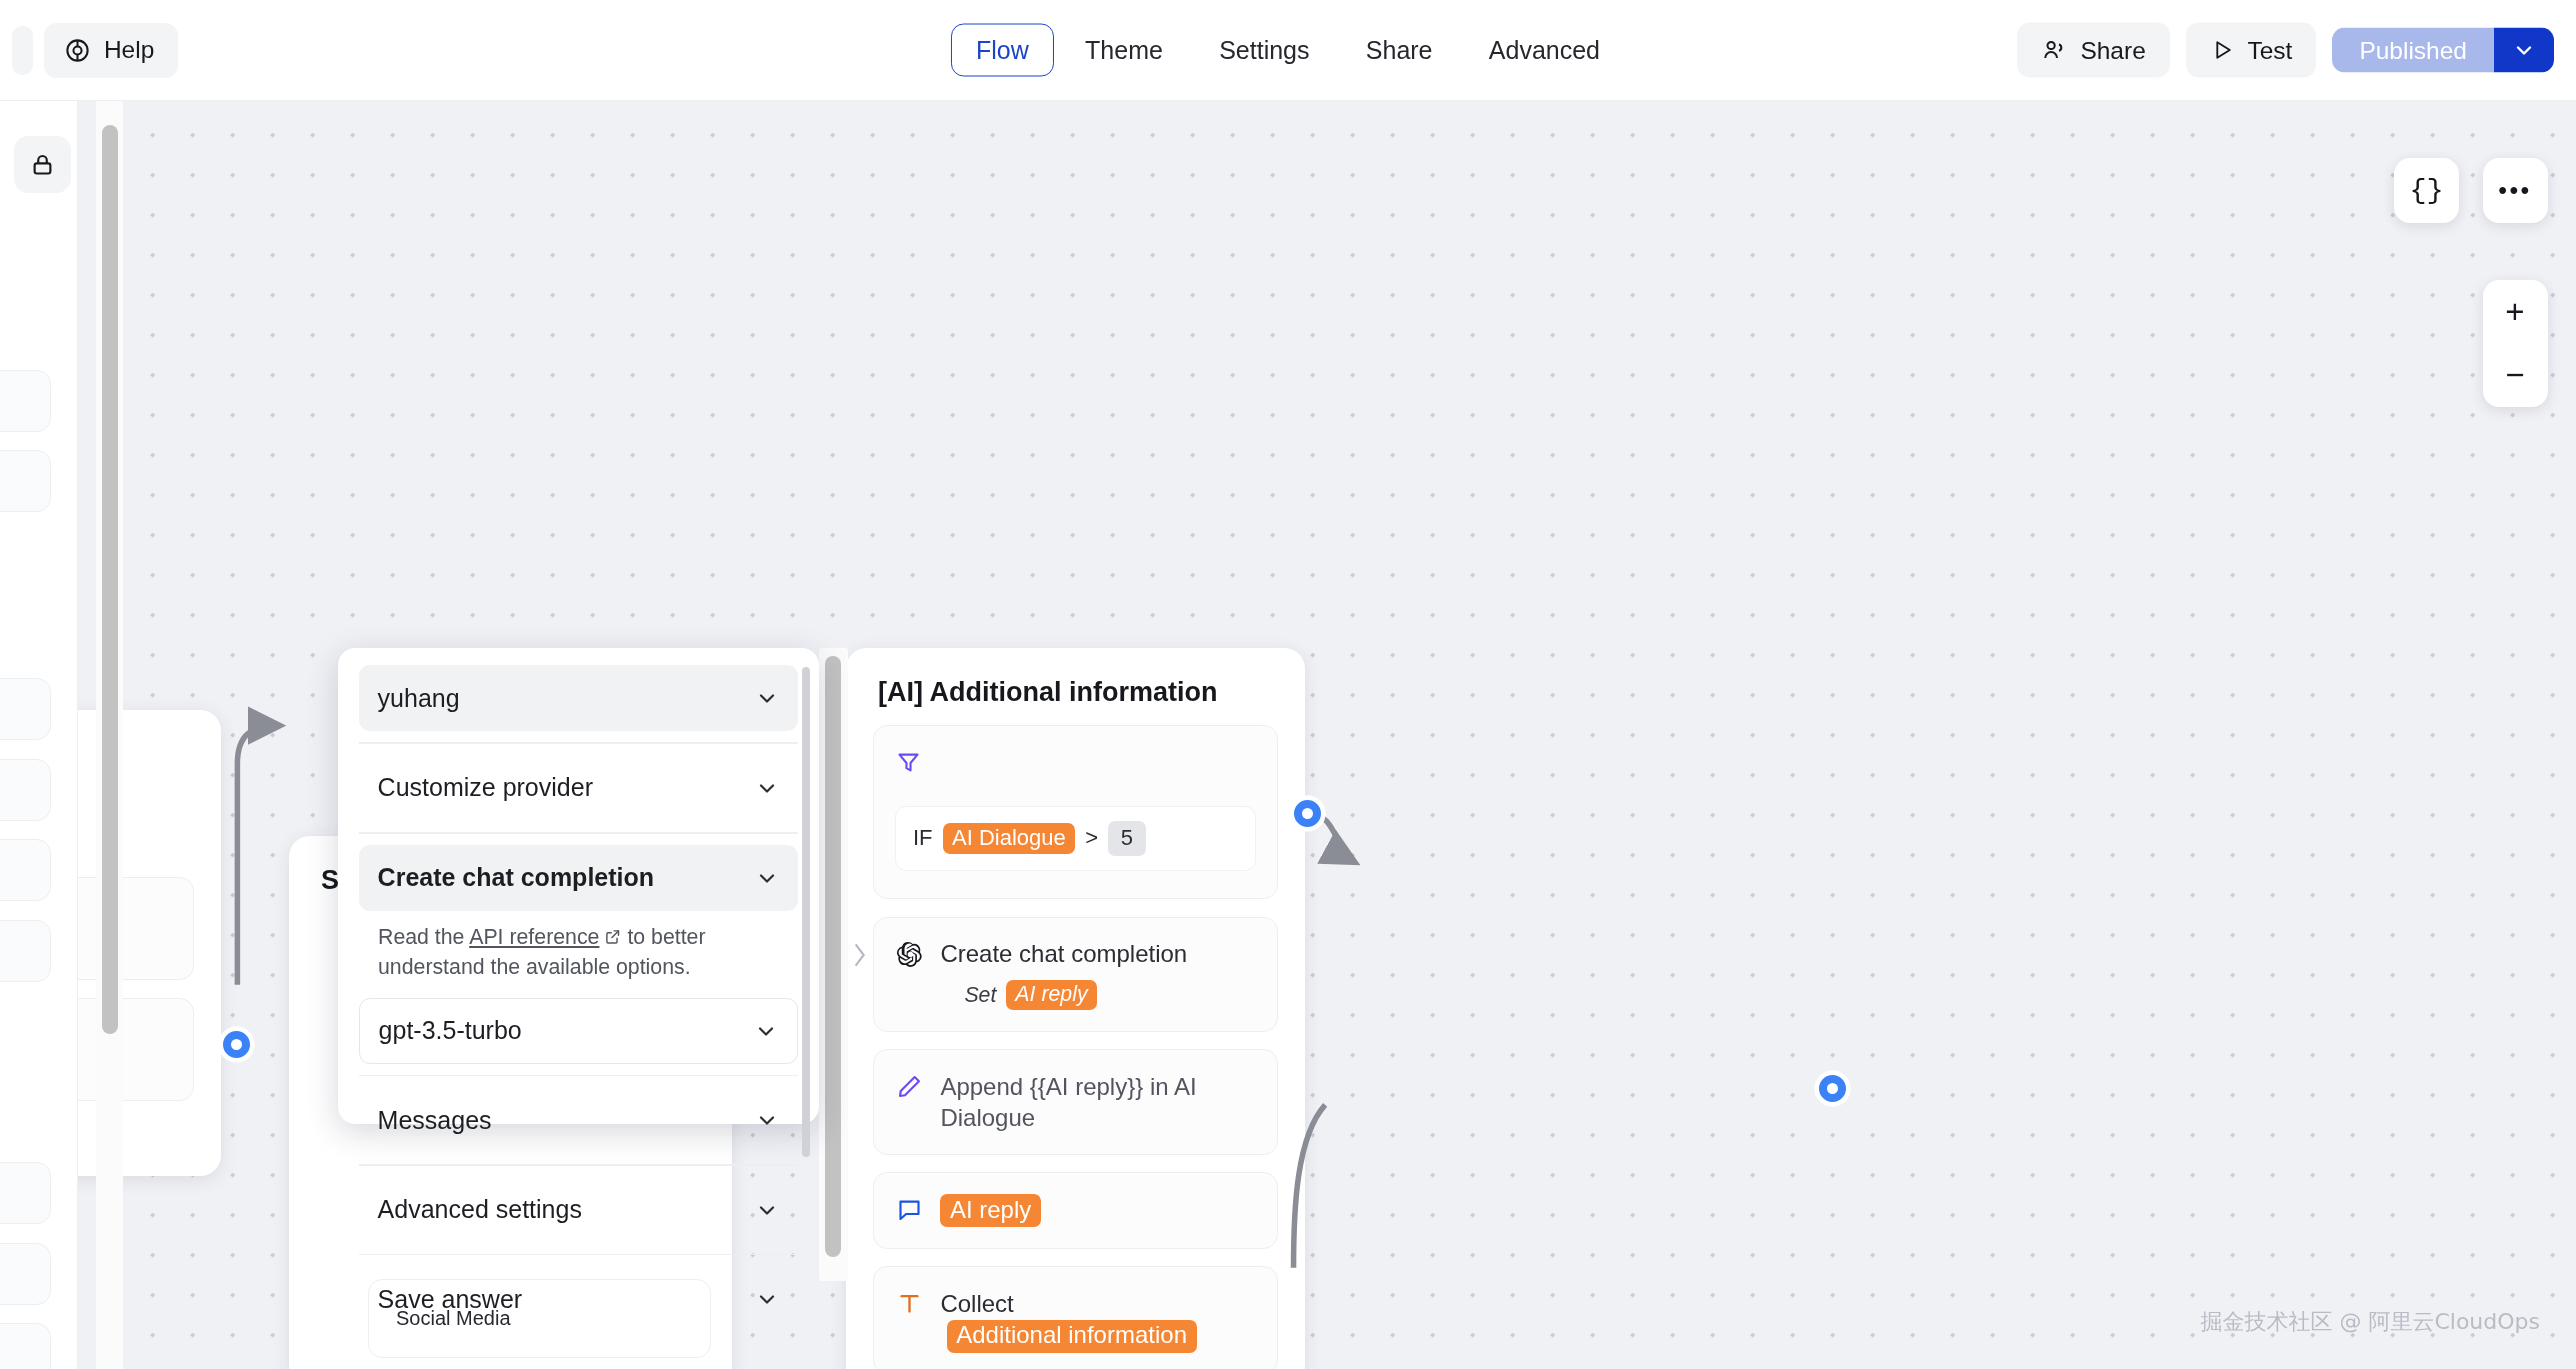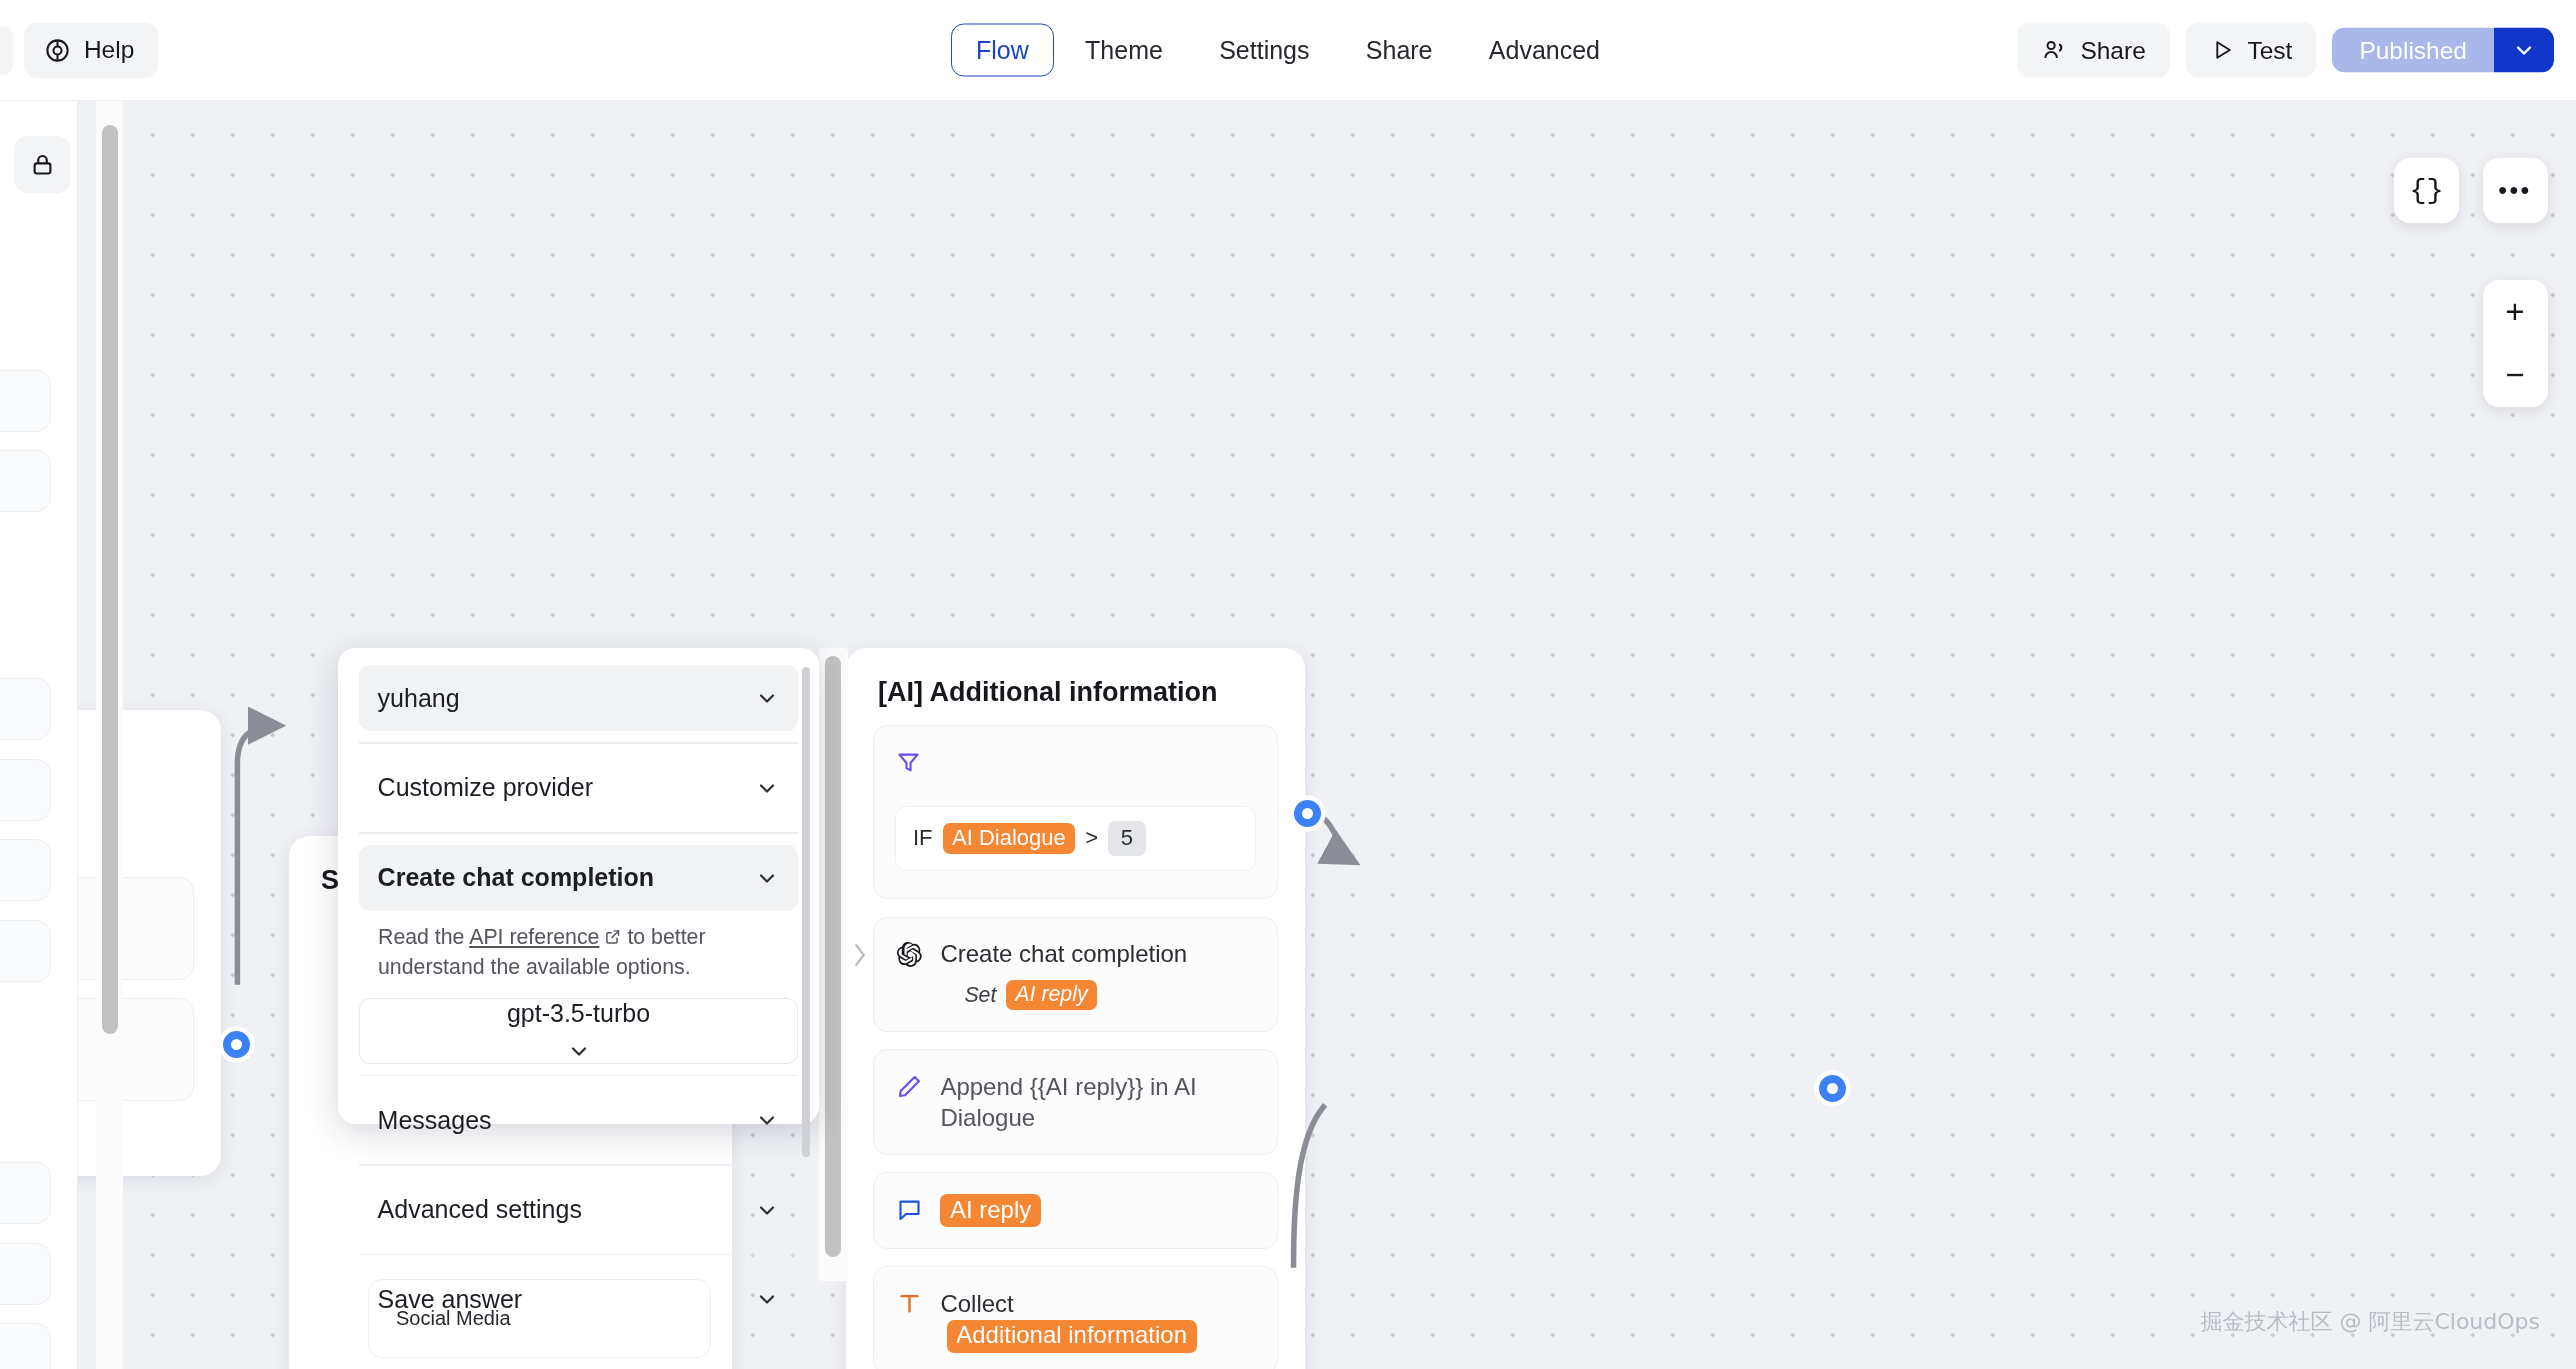--- a/index.html
+++ b/index.html
@@ -11,20 +11,21 @@
   }
 
   
   .topbar {
     position: absolute; left: 0; top: 0;
     width: 2576px; height: 101px;
     background: #ffffff;
     border-bottom: 1.6px solid #eceef2;
     display: flex; align-items: center;
     z-index: 60;
+    padding-left: 20px;
   }
   .tb-left { display: flex; align-items: center; padding-left: 16px; gap: 11px; }
   .ghost-chip {
     width: 20.6px; height: 49px;
     background: #f3f4f6; border-radius: 9.5px;
     margin-left: -24px;
   }
   .help-btn {
     display: flex; align-items: center; gap: 12.7px;
     background: #f3f4f6; border-radius: 12.7px;
@@ -207,21 +208,21 @@
   .dd-row {
     margin: 0 20.6px;
     height: 66px;
     display: flex; align-items: center; justify-content: space-between;
     padding: 0 19px;
     font-size: 25px; color: #1c1e24;
     border-radius: 11px; cursor: pointer;
   }
   .dd-row.filled { background: #f1f2f4; }
   .dd-row.bold { font-weight: bold; }
-  .dd-row.outlined { border: 1.6px solid #e6e7eb; background: #ffffff; flex-direction: column; }
+  .dd-row.outlined { border: 1.6px solid #e6e7eb; background: #ffffff; }
   .dd-sep { height: 1.6px; background: #eceef1; margin: 11px 20.6px; }
   .dd-note {
     font-size: 21.3px; color: #52555e; line-height: 1.45;
     padding: 11px 40px 9.5px 40px;
   }
   .dd-link { color: #52555e; text-decoration: underline; cursor: pointer; }
   .ext-ico { display: inline-block; width: 17.4px; height: 17.4px; vertical-align: -1.6px; margin-left: 4.7px; }
 
   .dd-scroll {
     position: absolute; right: 8px; top: 19px;

